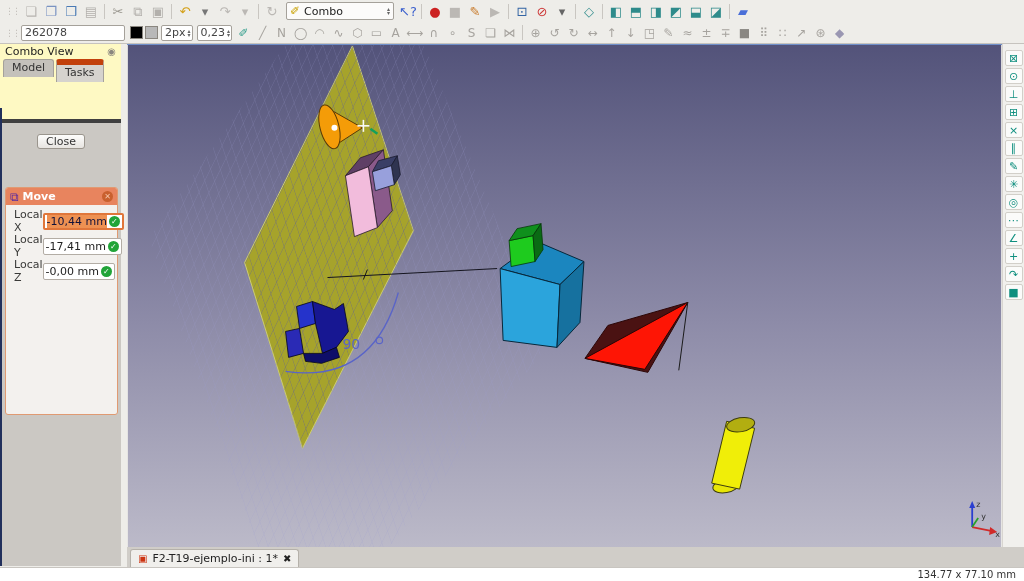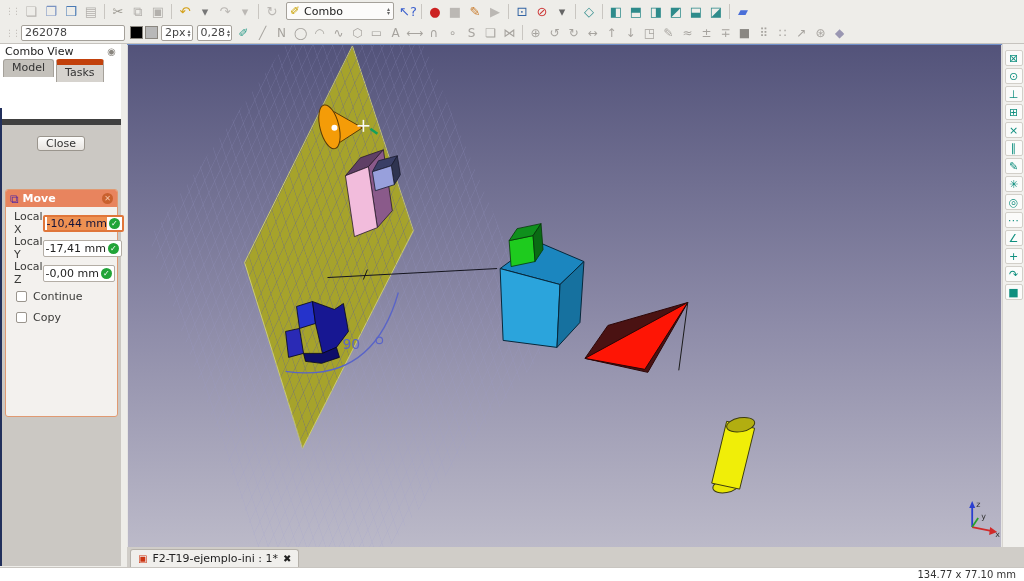--- a/index.html
+++ b/index.html
@@ -25,28 +25,28 @@
   .txtfield { background:#fff; border:1px solid #a5a19a; border-radius:2px; height:16px;
               display:flex; align-items:center; padding:0 3px; color:#444; }
   #hexfield { width:104px; margin-right:4px; }
   .swatch { width:13px; height:13px; border:1px solid #8a867f; margin:0 1px; }
   .spinbox { display:flex; align-items:center; background:#fff; border:1px solid #a5a19a; border-radius:2px;
              height:16px; padding:0 1px 0 3px; margin:0 2px; }
   .spinbox .val { margin-right:2px; color:#444; }
   .tools { display:flex; align-items:center; }
   
   #left-edge { position:absolute; left:0; top:108px; width:2px; height:458px; background:#22305c; }
-  #combo-view { position:absolute; left:0; top:44px; width:121px; height:522px; background:#ffffff; }
+  #combo-view { position:absolute; left:0; top:44px; width:121px; height:522px; background:#fef9c3; }
   #cv-title { height:15px; display:flex; align-items:center; padding:0 5px; color:#222; }
   #cv-title .float-ic { margin-left:auto; color:#8a867f; font-size:10px; }
   #cv-tabs { display:flex; padding-left:3px; height:17px; }
   .cv-tab { padding:1px 8px 16px; border:1px solid #a5a19a; border-bottom:none; border-radius:3px 3px 0 0;
             background:#c4c1bb; margin-right:2px; color:#333; }
   .cv-tab.active { background:#d6d3ce; position:relative; top:0px; border-top:6px solid #c2410c; }
-  #cv-body { position:absolute; top:75px; left:0; right:0; bottom:0; background:#cbc8c3; border-top:6px solid #404040; }
+  #cv-body { position:absolute; top:75px; left:0; right:0; bottom:0; background:#cbc8c3; border-top:4px solid #404040; }
   #close-btn { position:absolute; left:37px; top:11px; width:48px; height:15px; border:1px solid #9a958d;
                border-radius:3px; background:linear-gradient(#fdfdfc,#e7e4e0); display:flex; align-items:center;
                justify-content:center; color:#333; }
   #move-box { position:absolute; left:5px; top:64px; width:113px; height:228px; background:#f3f1ee;
               border:1px solid #e09a72; border-radius:3px; }
   #move-hdr { height:17px; background:#e8845e; border-radius:2px 2px 0 0; display:flex; align-items:center;
               padding:0 4px; color:#fff; font-weight:bold; }
   #move-hdr .mv-ic { color:#5a2ca0; background:transparent; margin-right:4px; font-size:12px; font-weight:normal; }
   #move-hdr .mv-close { margin-left:auto; width:11px; height:11px; background:#c9602e; border-radius:50%;
                         color:#f6c4a8; font-size:8px; font-weight:bold; display:flex; align-items:center; justify-content:center; }
@@ -200,21 +200,21 @@
   <div class="swatch" id="swatch-line" style="background: rgb(0, 0, 0);"></div>
   <div class="swatch" id="swatch-face" style="background: rgb(184, 184, 184);"></div>
   <div class="spinbox">
     <span class="val">2px</span>
     <span class="spincol">
         <span>▴</span>
         <span>▾</span>
       </span>
   </div>
   <div class="spinbox">
-    <span class="val">0,28</span>
+    <span class="val">0,23</span>
     <span class="spincol">
         <span>▴</span>
         <span>▾</span>
       </span>
   </div>
   <div class="tools">
 
   <span class="tbtn" style="color: rgb(46, 156, 138);">
         <span>✐</span>
       </span>
@@ -350,31 +350,20 @@
               <span class="fval">-17,41 mm</span>
               <span class="okbadge">✓</span>
             </div>
           </div>
           <div class="fieldrow">
             <span class="flabel">Local Z</span>
             <div class="finput">
               <span class="fval">-0,00 mm</span>
               <span class="okbadge">✓</span>
             </div>
-          </div>
-        </div>
-      <div>
-
-      <div class="checkrow">
-            <span class="checkbox"></span>
-            <span>Continue</span>
-          </div>
-          <div class="checkrow">
-            <span class="checkbox"></span>
-            <span>Copy</span>
           </div>
         </div>
     </div>
   </div>
 </div>
 <div id="left-edge"></div>
 
 <div id="viewport">
   <svg width="875" height="503" viewBox="127 44 875 504">
     <defs>

